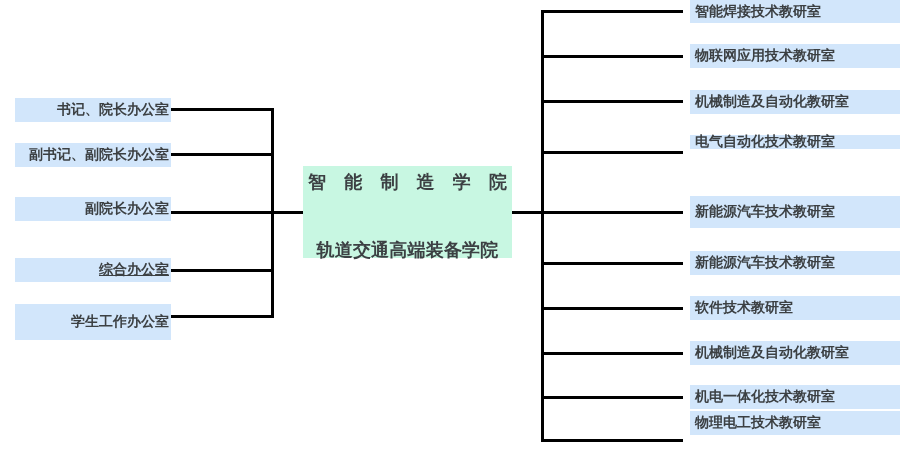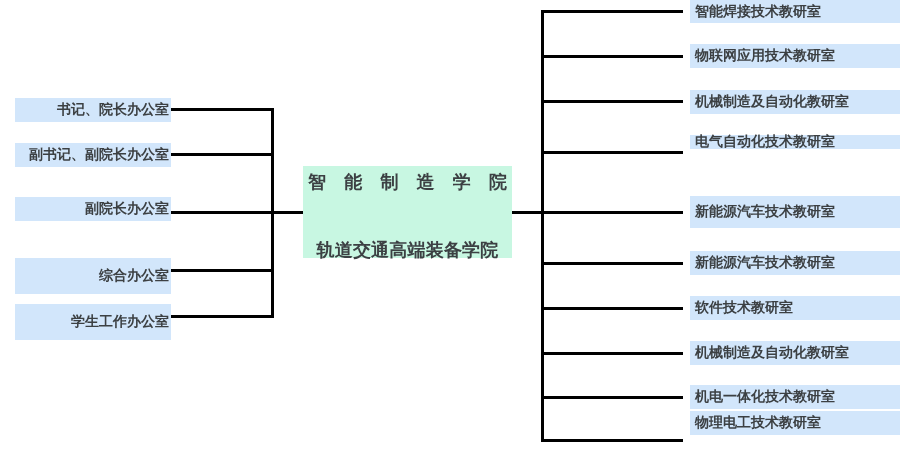--- a/index.html
+++ b/index.html
@@ -66,21 +66,21 @@
 
 <div class="box left" style="top:98px; height:24px;">
   <span>书记、院长办公室</span>
 </div>
 <div class="box left" style="top:143px; height:24px;">
   <span>副书记、副院长办公室</span>
 </div>
 <div class="box left" style="top:197px; height:24px;">
   <span>副院长办公室</span>
 </div>
-<div class="box left" style="top:258px; height:36px;">
+<div class="box left" style="top:258px; height:24px;text-decoration:underline;">
   <span>综合办公室</span>
 </div>
 <div class="box left" style="top:304px; height:36px;">
   <span>学生工作办公室</span>
 </div>
 
 <div class="box right" style="top:0px; height:23px;">
   <span>智能焊接技术教研室</span>
 </div>
 <div class="box right" style="top:44px; height:24px;">

